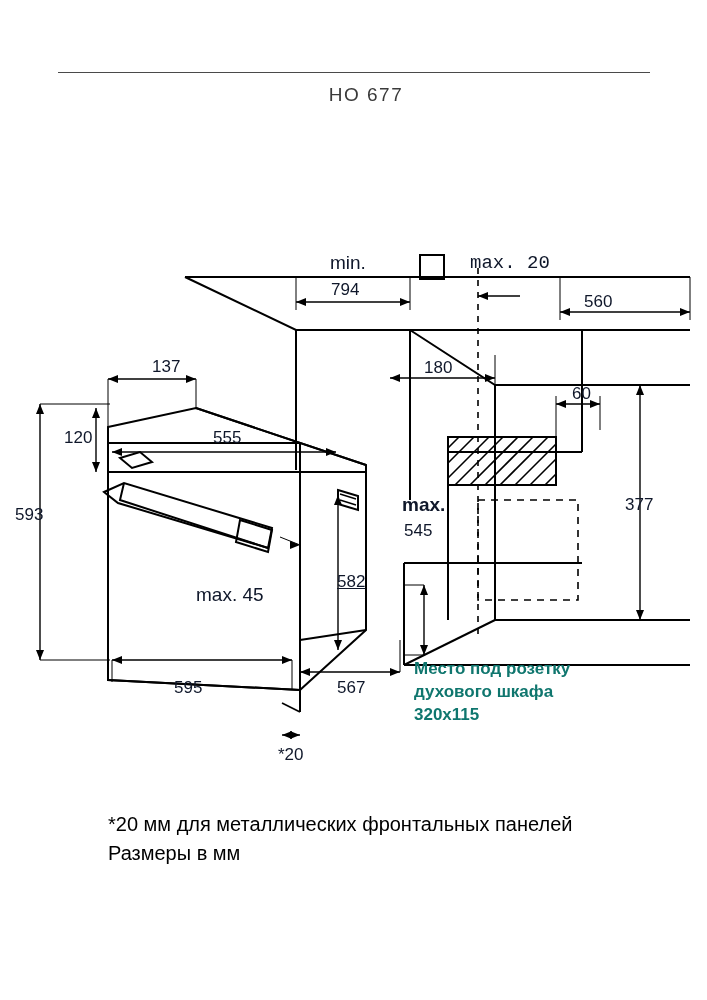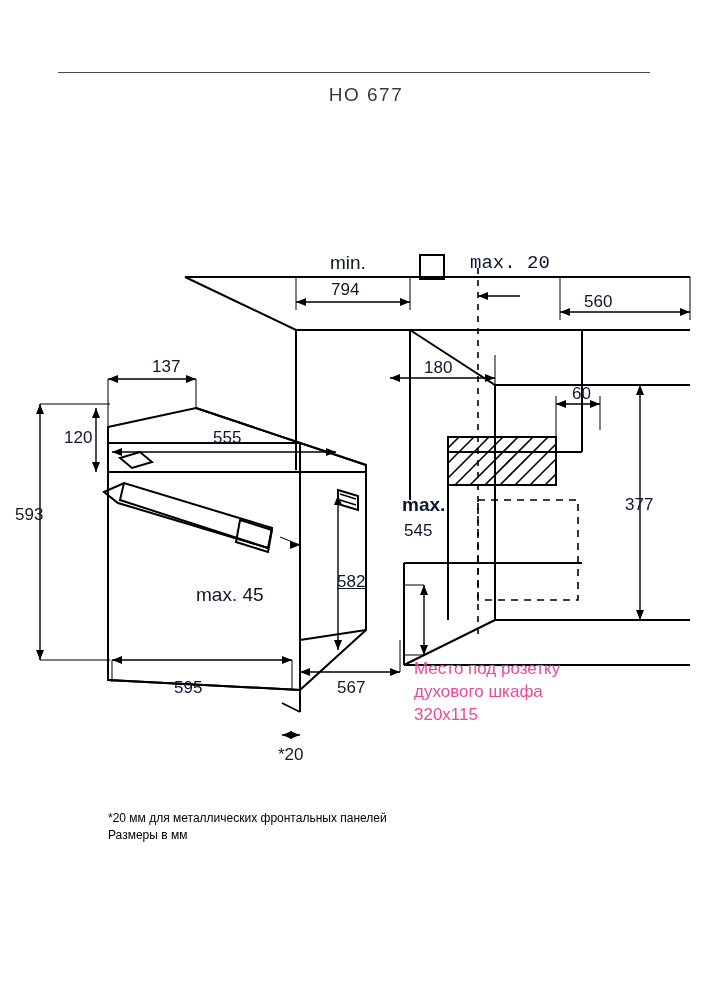--- a/index.html
+++ b/index.html
@@ -55,33 +55,34 @@
     white-space: pre;
     line-height: 1.18;
   }
   .lbl.big {
     font-size: 19px;
   }
   .footnote {
     position: absolute;
     left: 108px;
     top: 810px;
-    font-size: 12px;
+    font-size: 20px;
     line-height: 1.45;
     color: #000;
     white-space: pre-line;
   }
   .socket-note {
     position: absolute;
     left: 414px;
     top: 658px;
     font-size: 17px;
     line-height: 1.35;
-    color: #ec4899;
+    color: #0f766e;
     white-space: pre-line;
+    font-weight: bold;
   }
 </style>
 </head>
 <body>
 
 <div id="page">
 
   <div class="header-rule"></div>
   <div class="model-title">HO 677</div>
 

